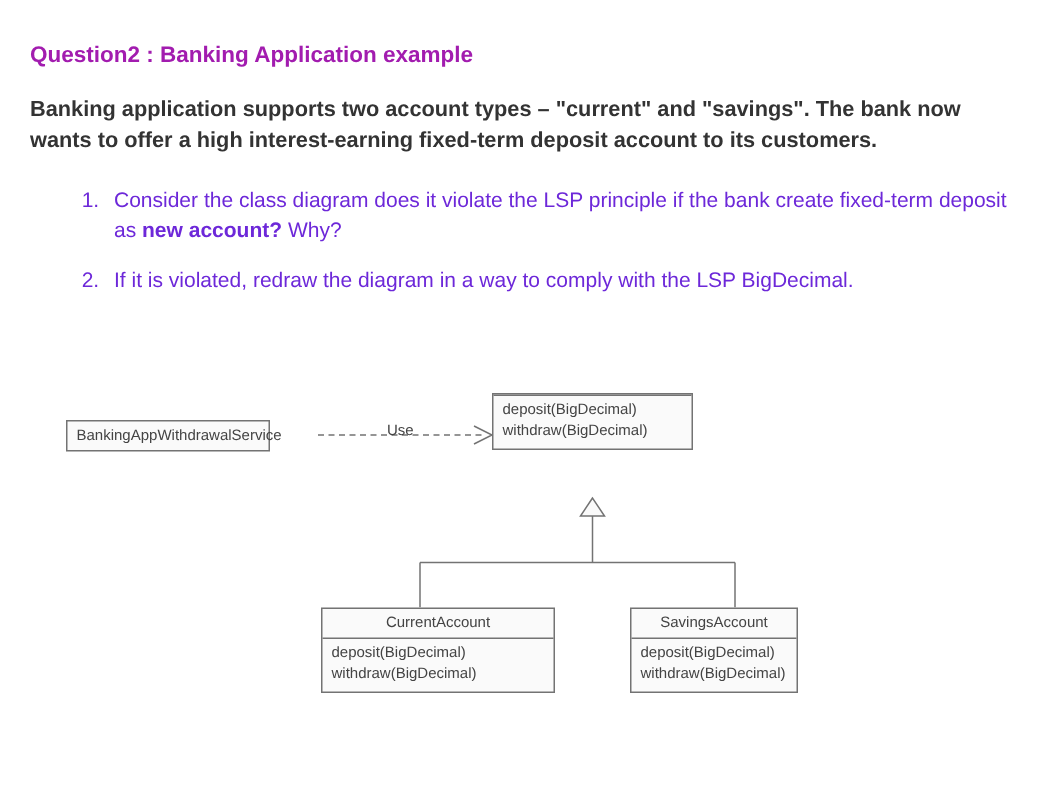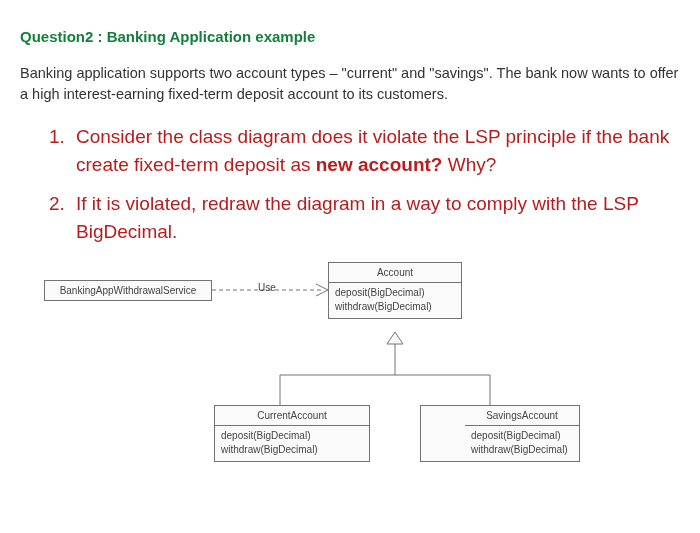--- a/index.html
+++ b/index.html
@@ -6,35 +6,36 @@
     body {
       width: 700px;
       height: 533px;
       background: #ffffff;
       font-family: Arial, Helvetica, sans-serif;
       padding: 28px 20px 20px 20px;
       color: #333333;
       position: relative;
     }
     .title {
-      color: #15803d;
+      color: #a21caf;
       font-weight: bold;
       font-size: 15px;
       margin-bottom: 18px;
     }
     .intro {
       font-size: 14.5px;
       line-height: 1.45;
       color: #333;
       margin-bottom: 18px;
+      font-weight: bold;
     }
     .questions {
       padding-left: 50px;
-      font-size: 19px;
-      color: #b91c1c;
+      font-size: 14px;
+      color: #6d28d9;
     }
     .questions li {
       margin-bottom: 12px;
       line-height: 1.45;
       padding-left: 6px;
     }
     .diagram {
       position: absolute;
       left: 0;
       top: 240px;
@@ -96,45 +97,44 @@
 
     <line x1="395" y1="104" x2="395" y2="135" stroke="#737373" stroke-width="1"></line>
 
     <line x1="280" y1="135" x2="490" y2="135" stroke="#737373" stroke-width="1"></line>
 
     <line x1="280" y1="135" x2="280" y2="165" stroke="#737373" stroke-width="1"></line>
 
     <line x1="490" y1="135" x2="490" y2="165" stroke="#737373" stroke-width="1"></line>
   </svg>
 
-  <div class="uml-box" style="left:44px; top:40px; width:168px;">
+  <div class="uml-box" style="left:44px; top:40px; width:136px;">
     <div class="uml-title">BankingAppWithdrawalService</div>
   </div>
 
   <div class="use-label" style="left:258px; top:42px;text-align:center;">Use</div>
 
   <div class="uml-box" style="left:328px; top:22px; width:134px;">
-    <div class="uml-title">Account</div>
     <div class="uml-divider"></div>
     <div class="uml-body">
       <div>deposit(BigDecimal)</div>
       <div>withdraw(BigDecimal)</div>
     </div>
   </div>
 
   <div class="uml-box" style="left:214px; top:165px; width:156px;">
     <div class="uml-title">CurrentAccount</div>
     <div class="uml-divider"></div>
     <div class="uml-body">
       <div>deposit(BigDecimal)</div>
       <div>withdraw(BigDecimal)</div>
     </div>
   </div>
 
-  <div class="uml-box" style="left:420px; top:165px; width:160px;padding-left:44px;">
+  <div class="uml-box" style="left:420px; top:165px; width:112px;">
     <div class="uml-title">SavingsAccount</div>
     <div class="uml-divider"></div>
     <div class="uml-body">
       <div>deposit(BigDecimal)</div>
       <div>withdraw(BigDecimal)</div>
     </div>
   </div>
 
 </div>
 

